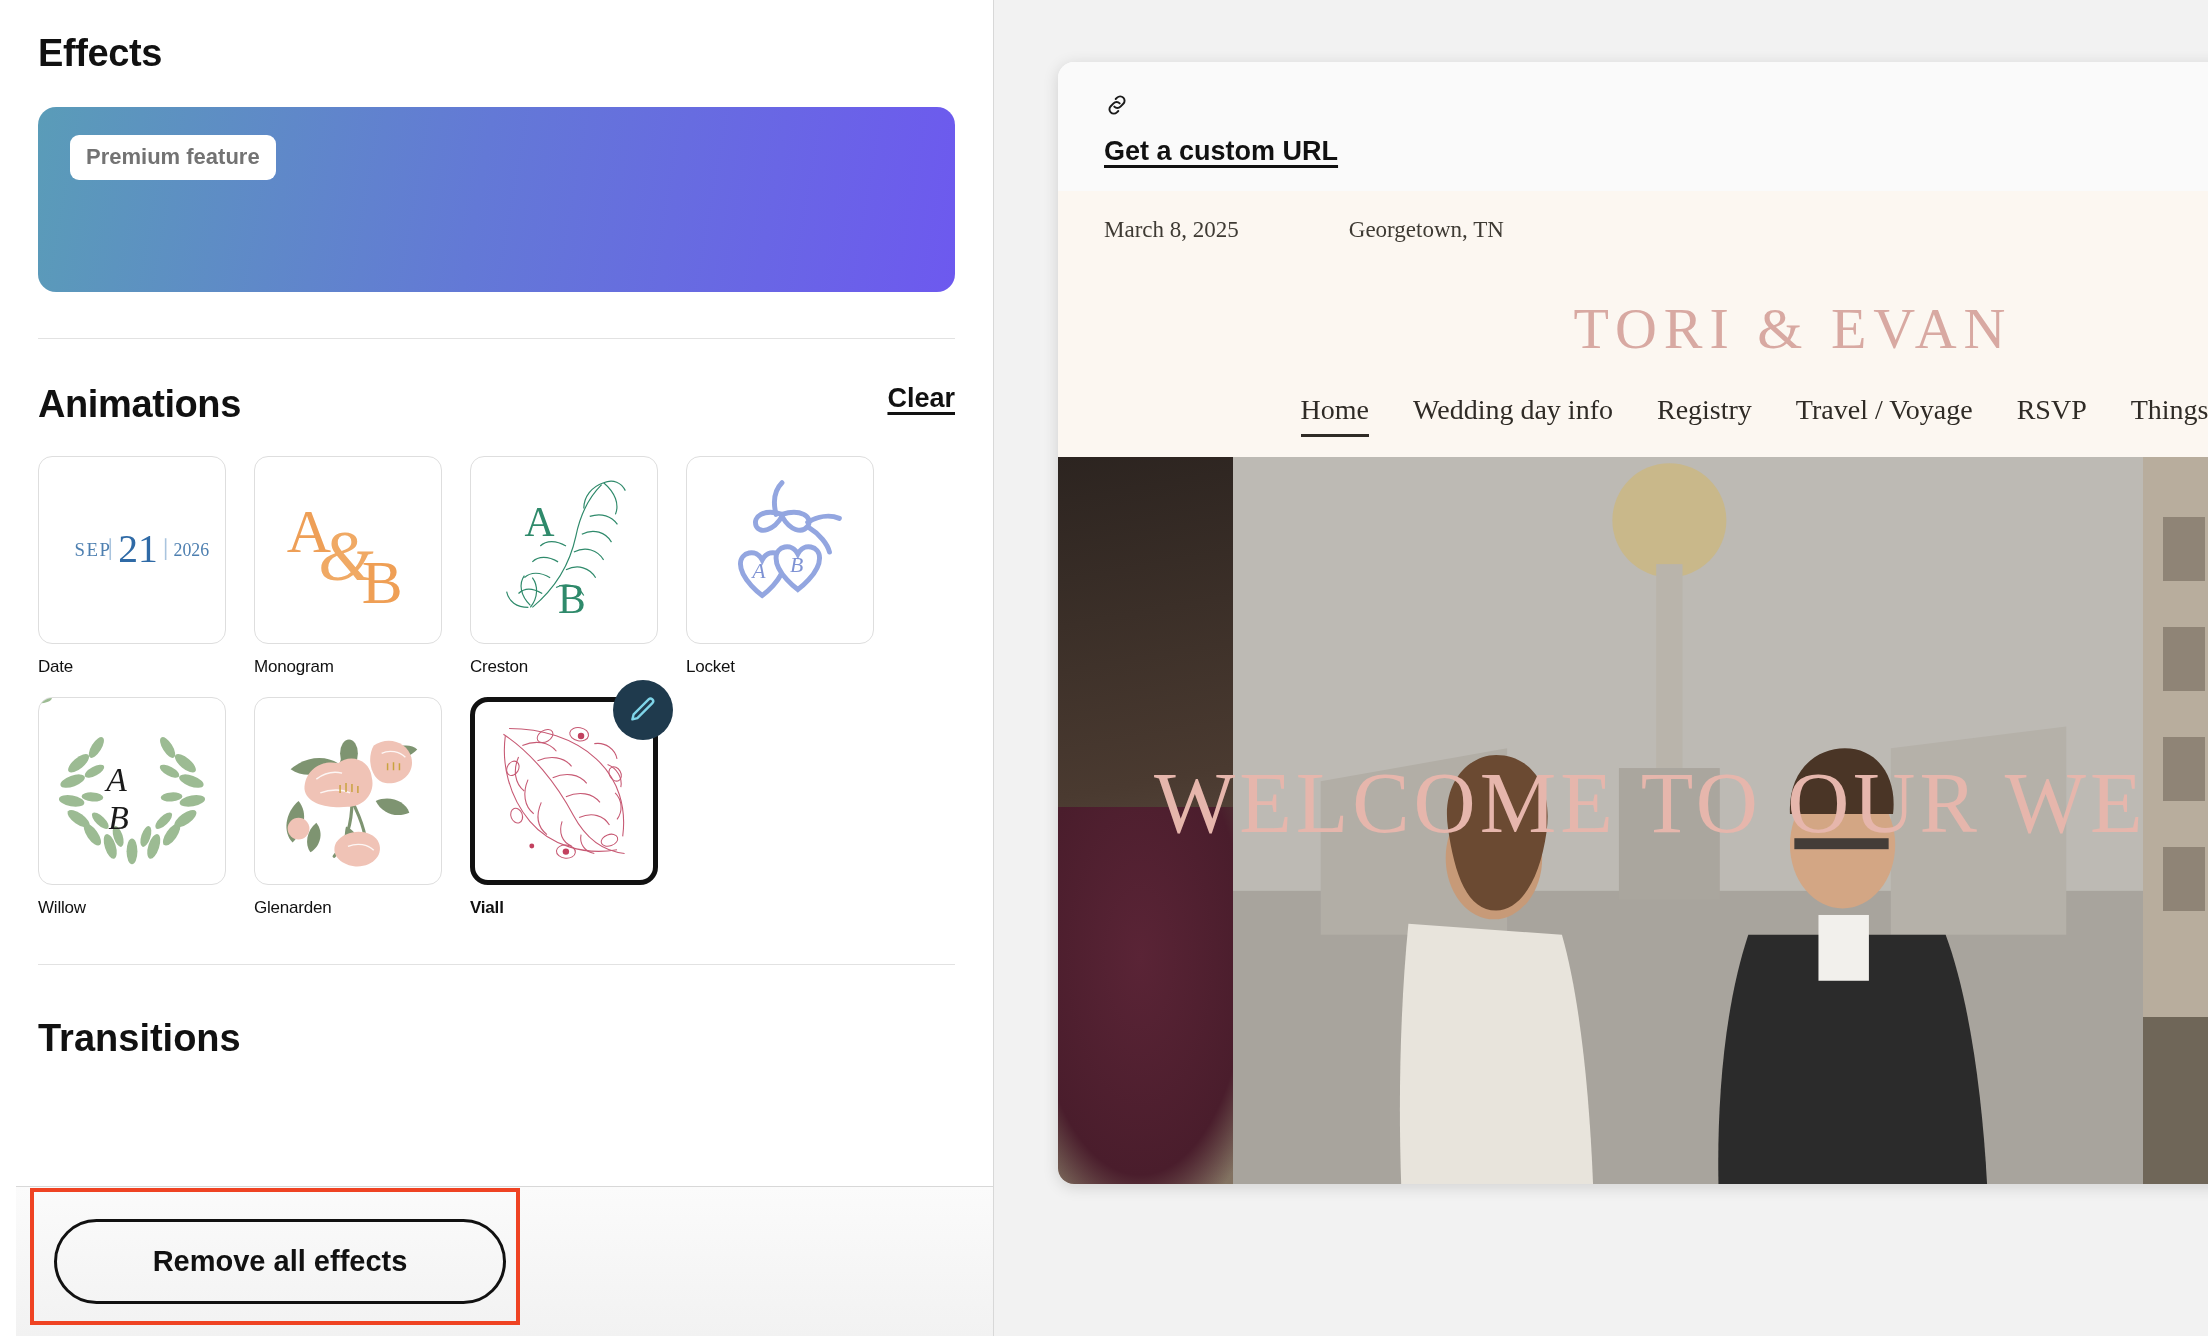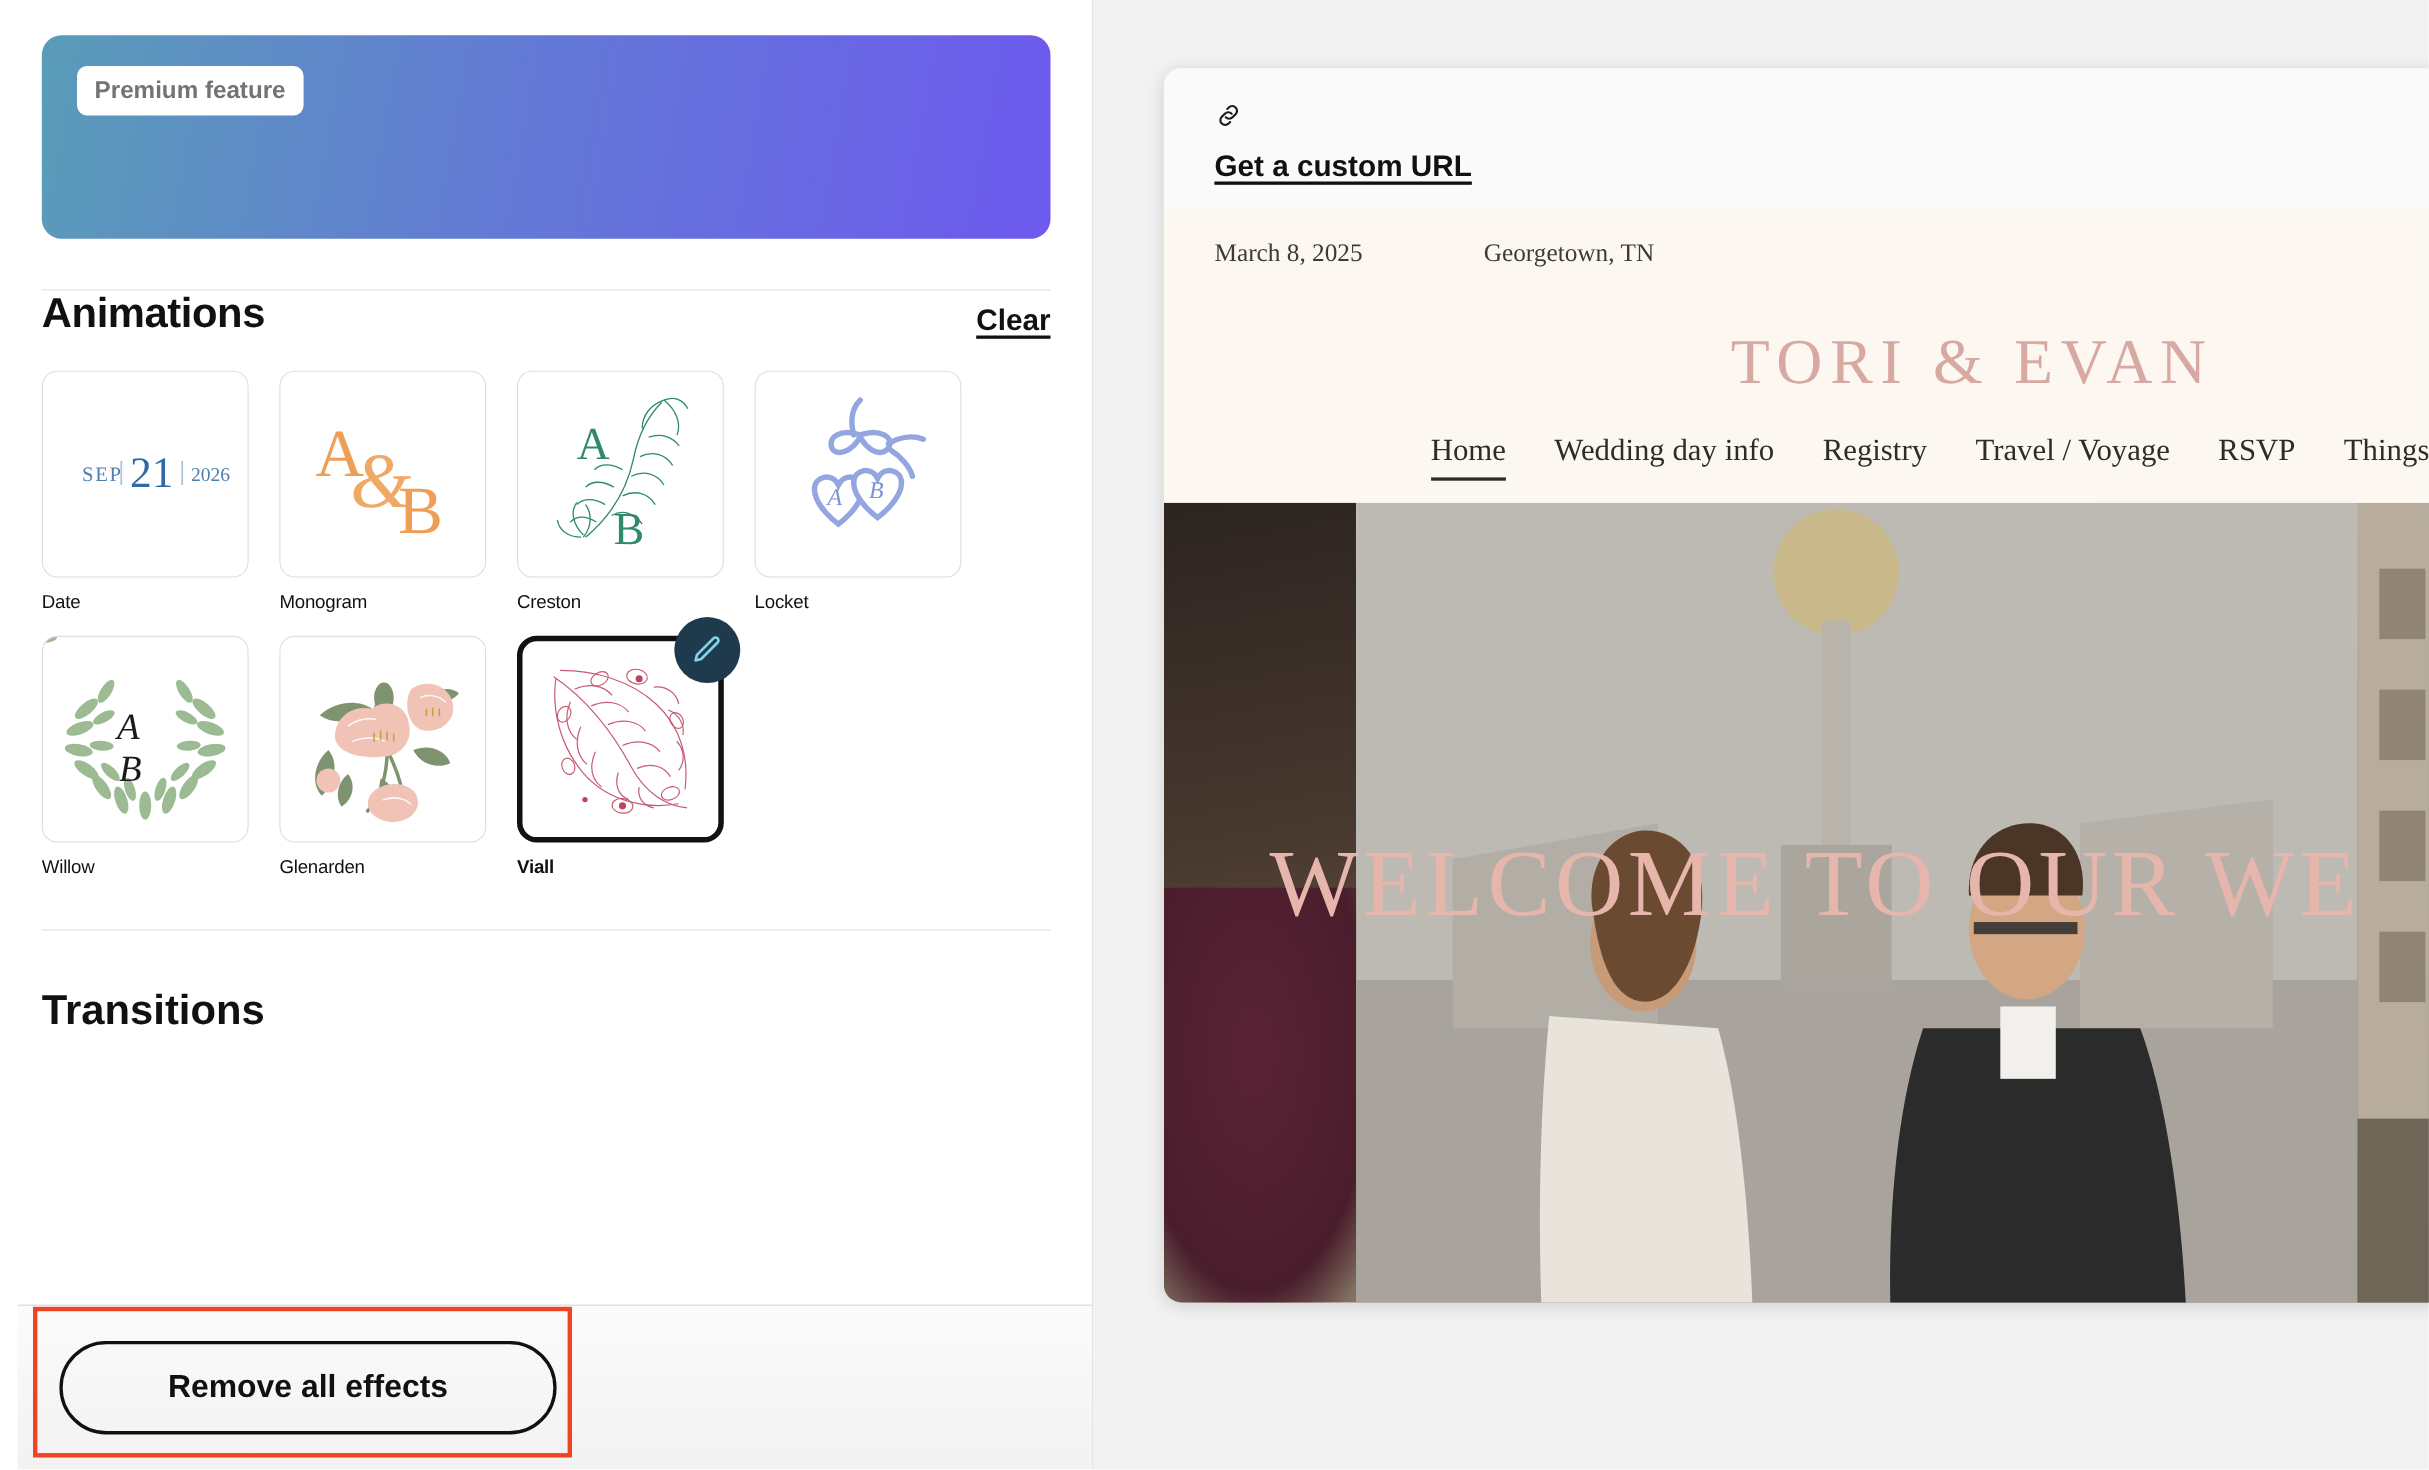--- a/index.html
+++ b/index.html
@@ -51,21 +51,22 @@
   #learn-more {
     font-weight: 700; text-decoration: underline;
     text-underline-offset: 5px; text-decoration-thickness: 3px;
     margin-left: 22px; color: #fff; cursor: pointer;
   }
 
   .divider { height: 1px; background: #e2e2e2; margin: 46px 0 0 0; }
 
   
   #anim-head {
-    display: flex; align-items: flex-end; justify-content: space-between;
+    display: flex; align-items: flex-start; justify-content: space-between;
+    margin-top: 44px;
   }
   #clear-link {
     font-size: 27px; font-weight: 700; color: #111;
     text-decoration: underline; text-underline-offset: 5px;
     text-decoration-thickness: 2.5px; cursor: pointer;
   }
 
   
   #anim-grid {
     margin-top: 30px;
@@ -202,20 +203,21 @@
   }
 </style>
 </head>
 <body>
 
 <div id="app">
 
   <div id="left-panel">
     <div id="left-scroll">
 
+      <div id="effects-title" class="sec-title">Effects</div>
 
       <div id="premium-banner">
         <span id="premium-chip">Premium feature</span>
       </div>
 
       <div class="divider"></div>
 
       <div id="anim-head">
         <div class="sec-title">Animations</div>
         <a id="clear-link">Clear</a>

